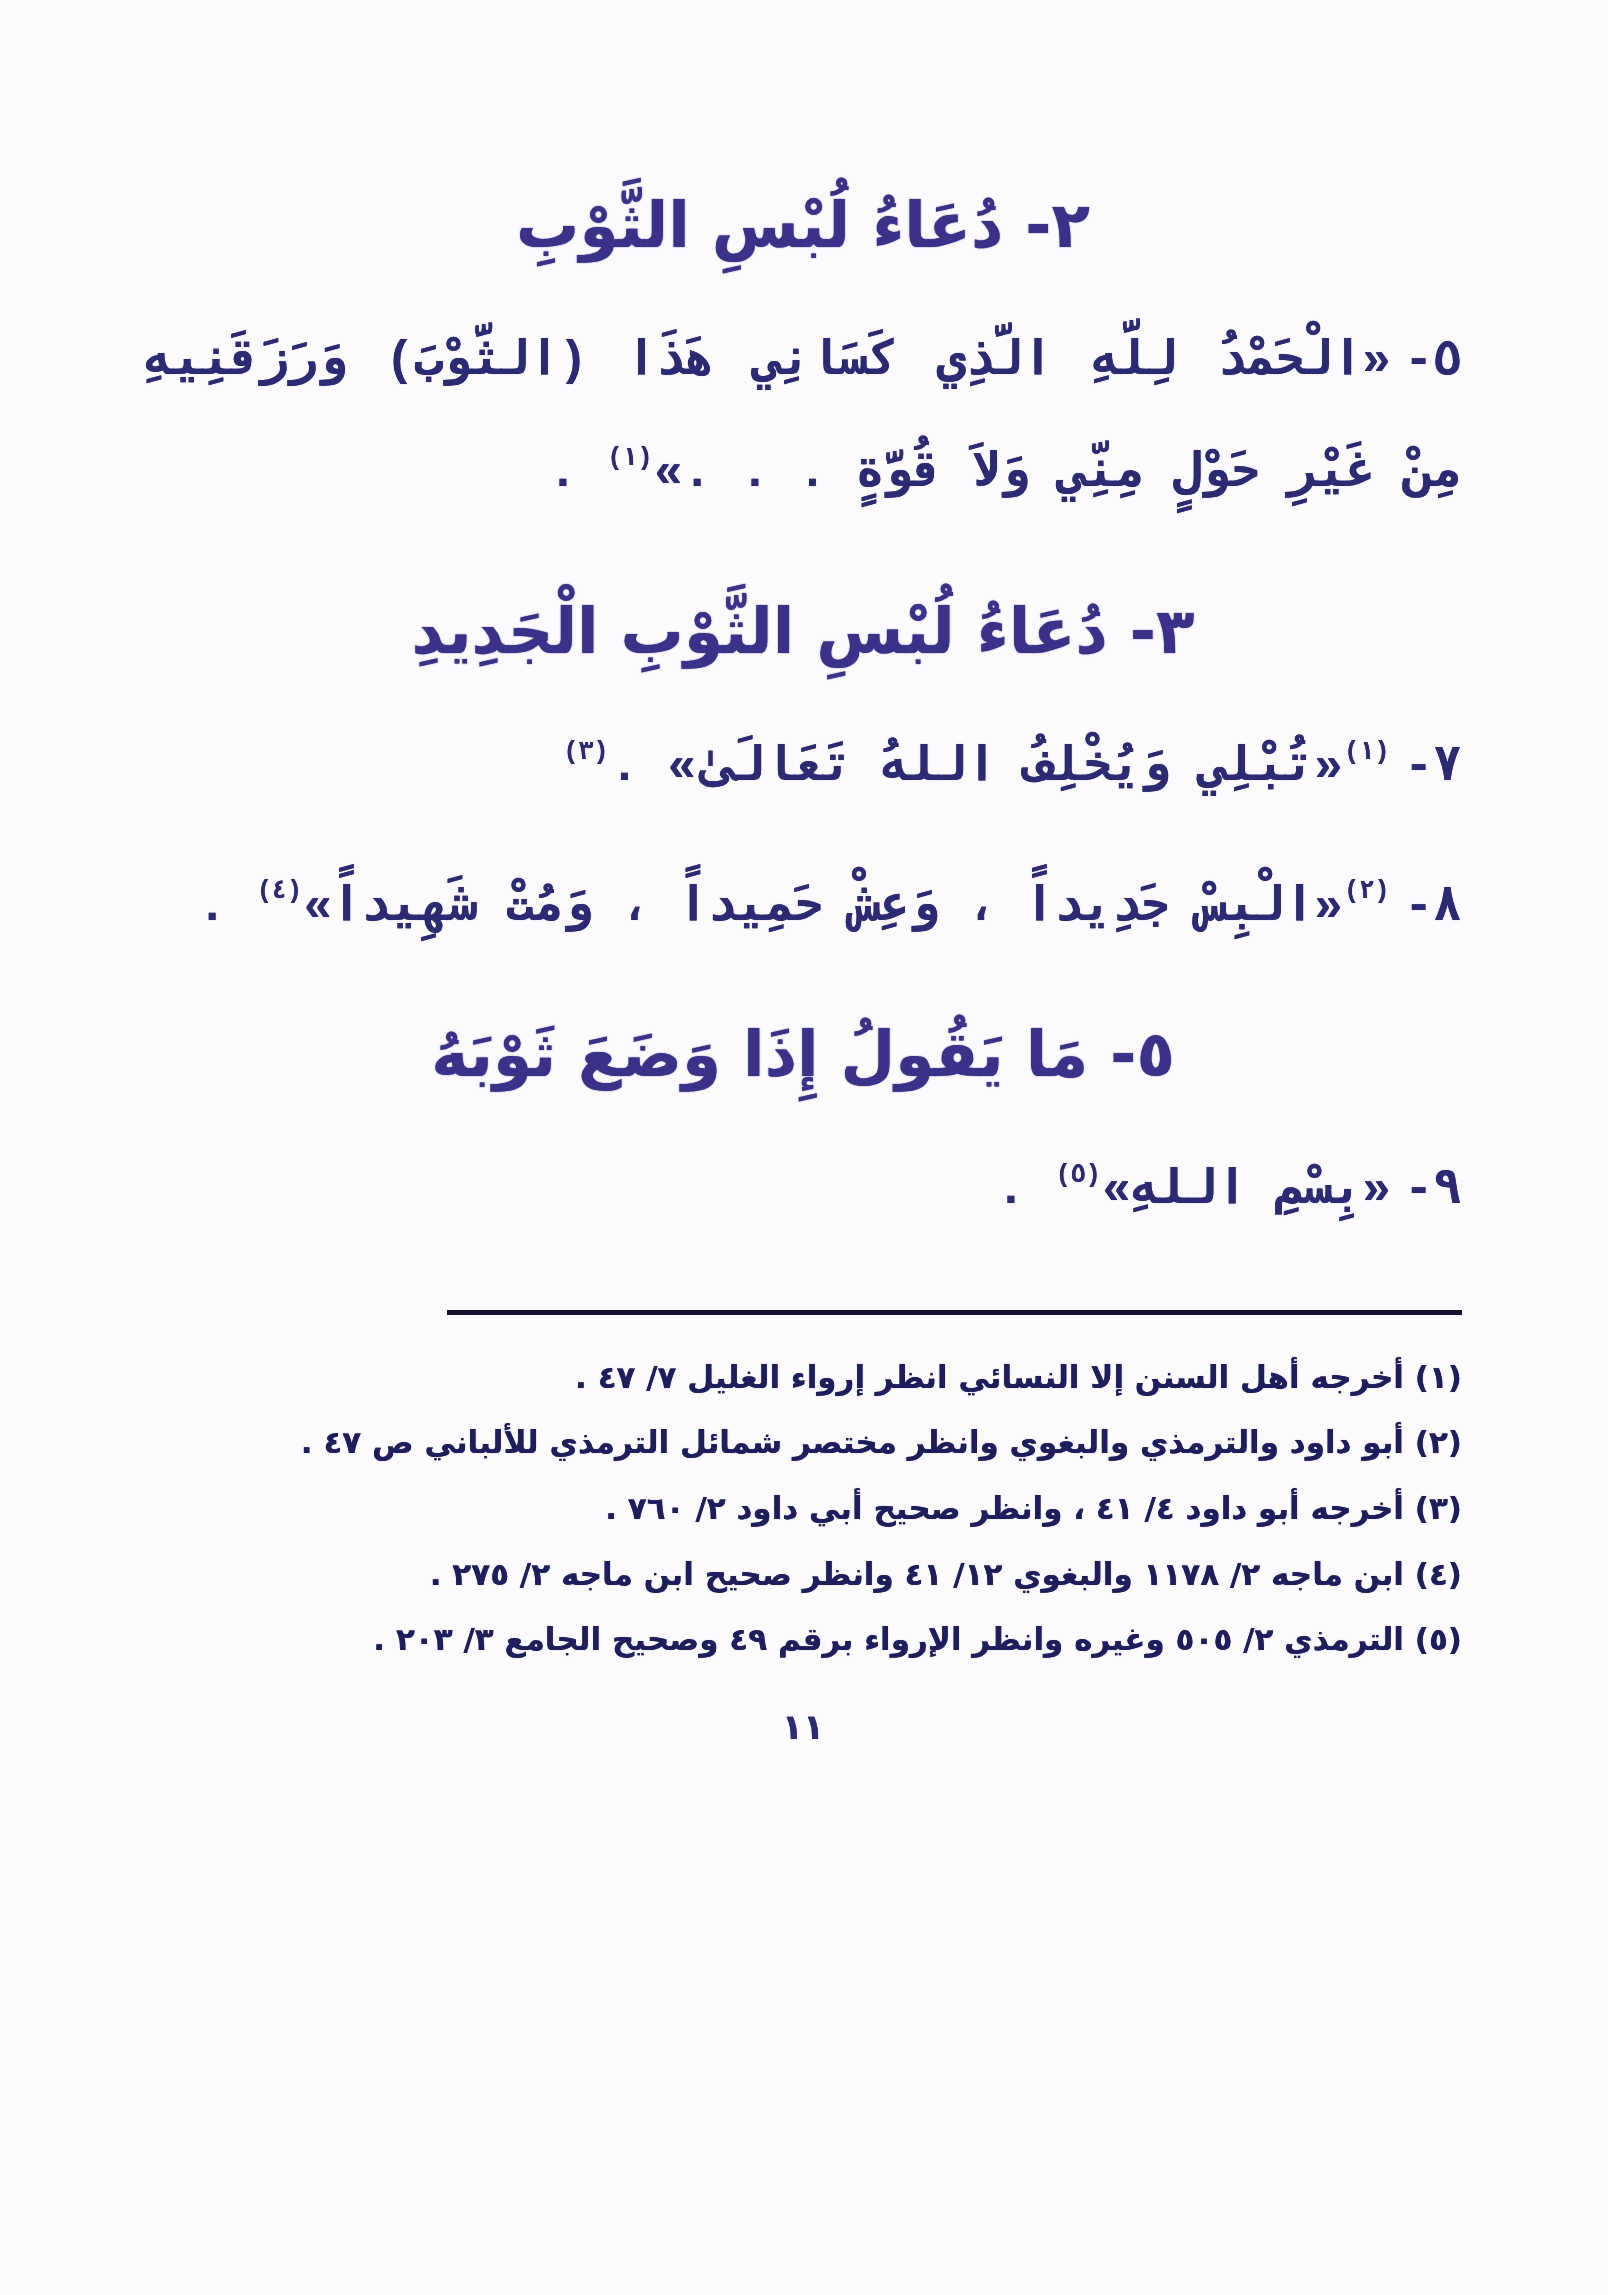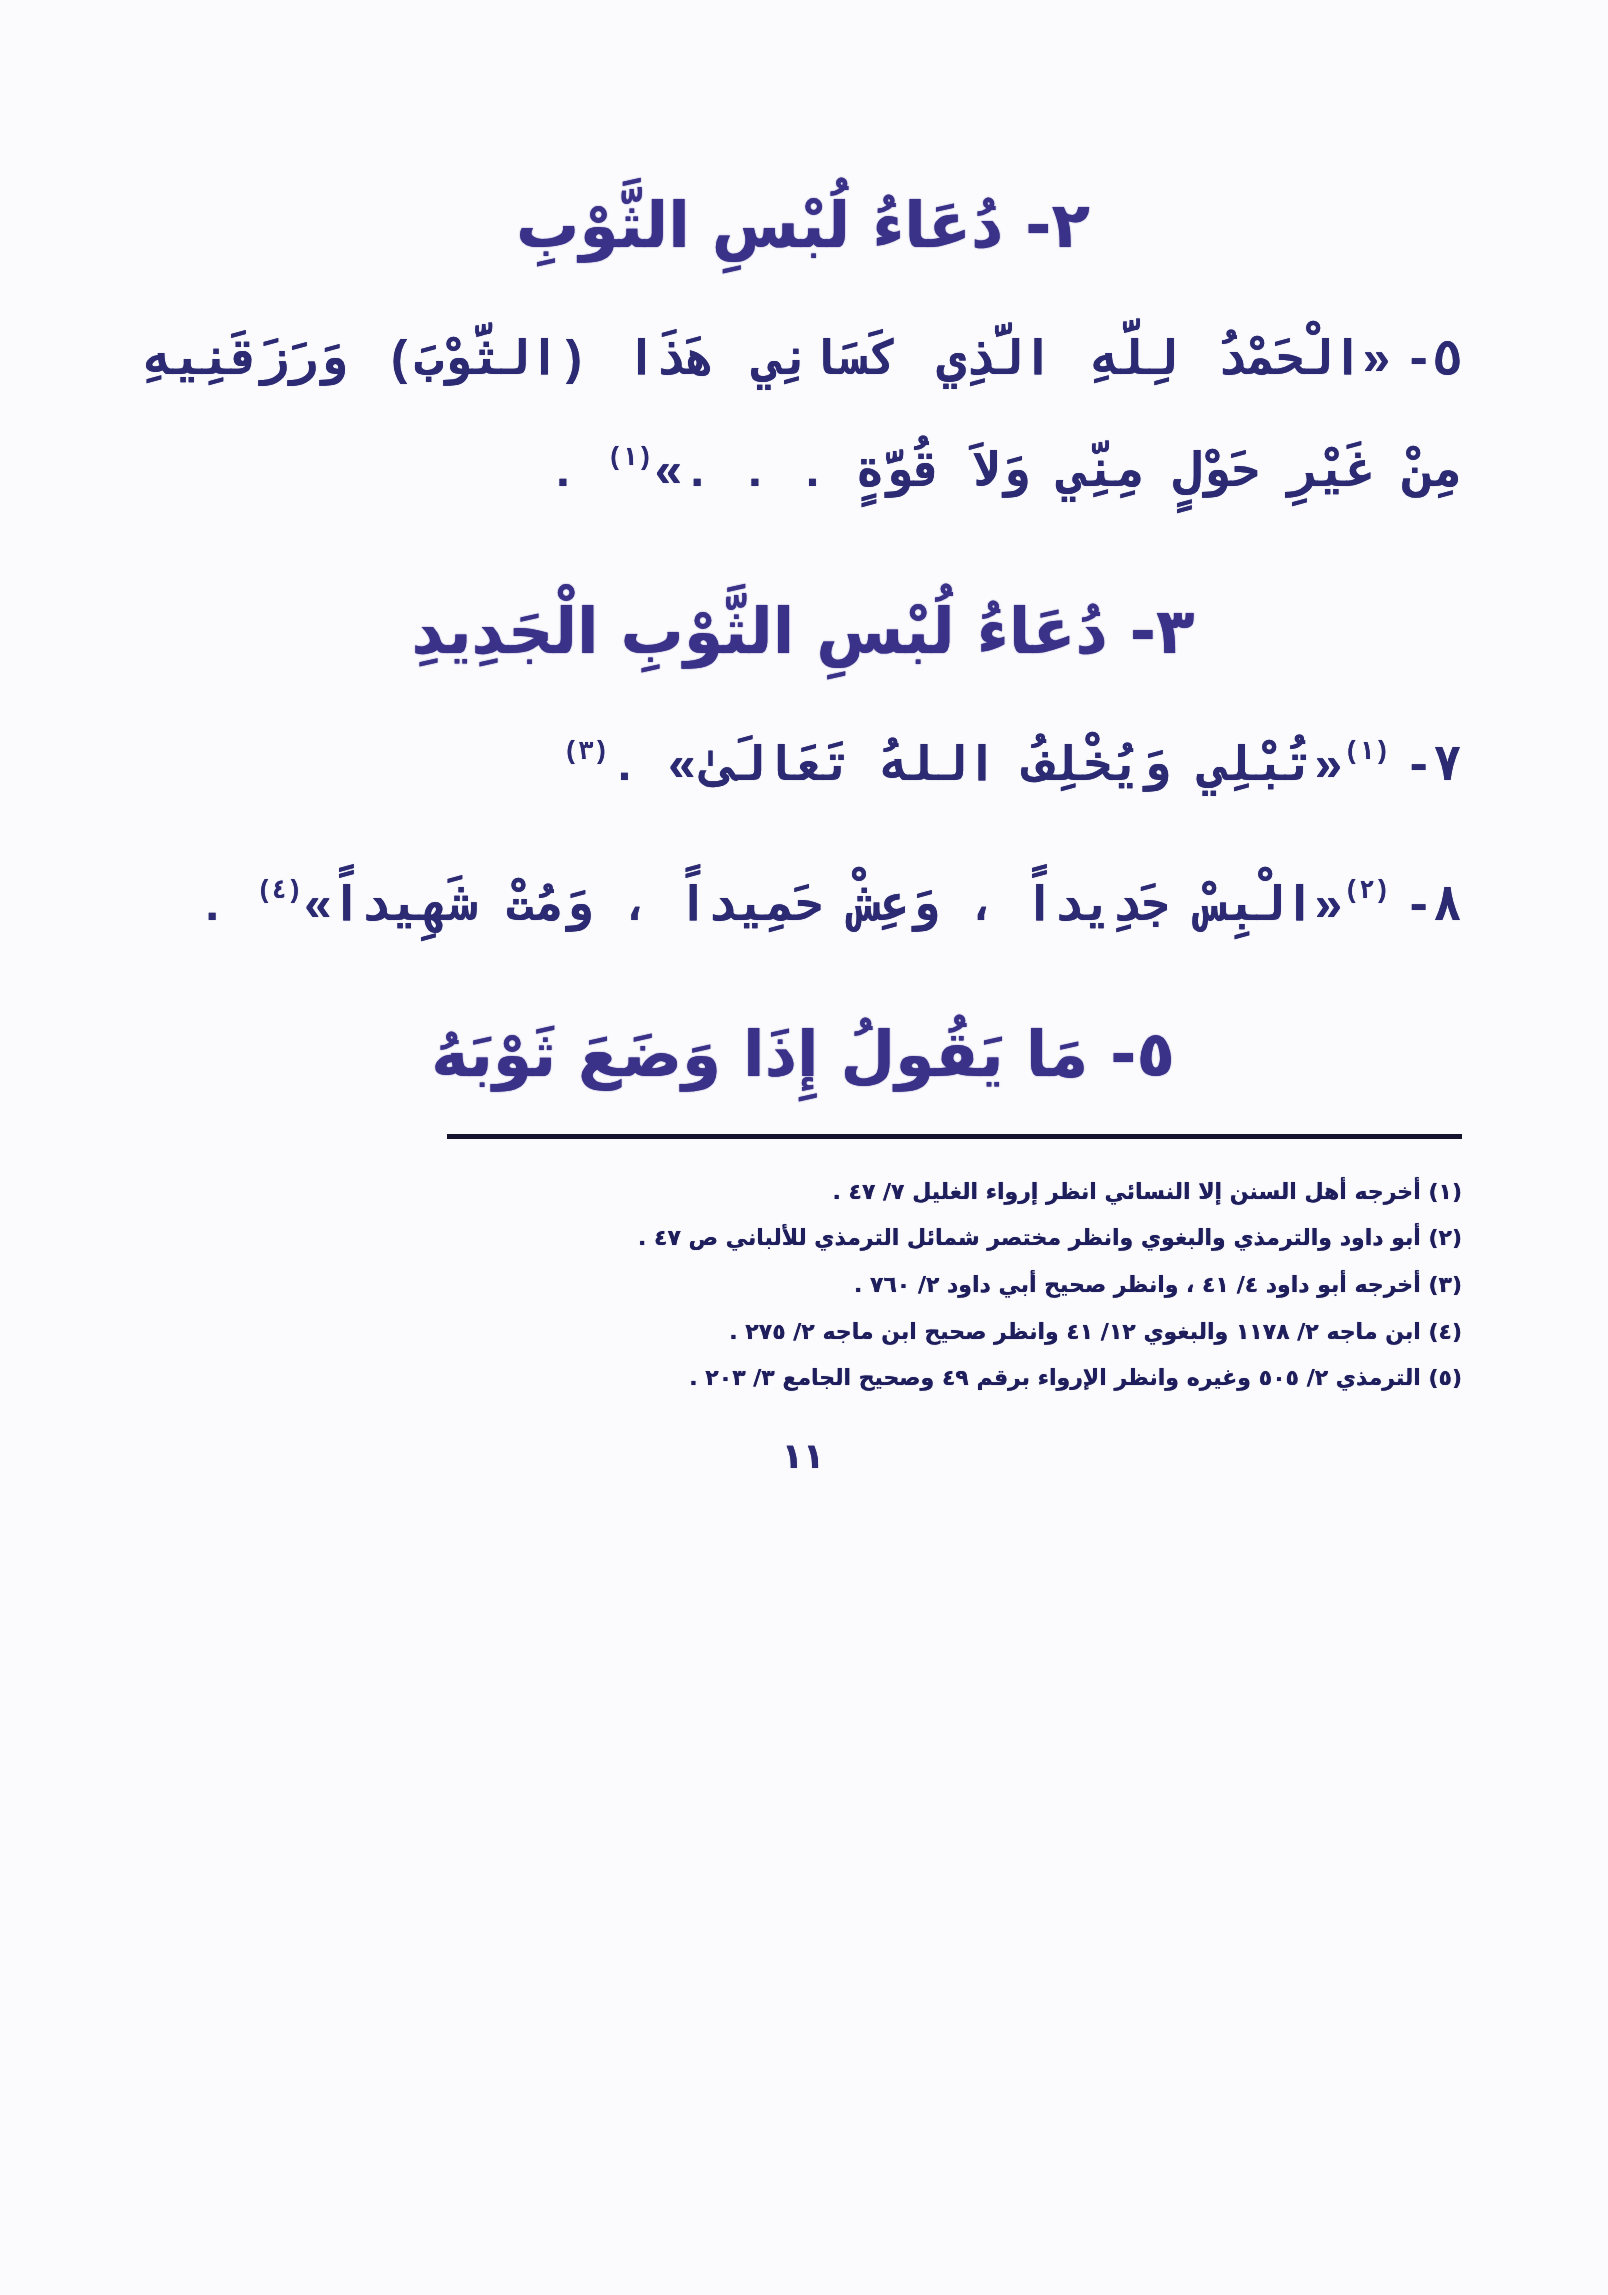--- a/index.html
+++ b/index.html
@@ -53,21 +53,21 @@
   }
   .separator{
     width:77%;
     height:4.7px;
     background:var(--c-separator);
     border:none;
     margin:16.7px 0 30px;
   }
   .footnotes{
     color:var(--c-footnote);
-    font-size:22px;
+    font-size:31px;
     line-height:2.12;
     text-align:right;
     text-shadow:0 0 0.7px var(--c-footnote);
   }
   .footnote{margin:0;}
   .page-number{
     margin-top:34px;
     text-align:center;
     color:var(--c-body);
     font-size:35px;
@@ -87,20 +87,21 @@
   <h2 class="heading spaced-top">٣- دُعَاءُ لُبْسِ الثَّوْبِ الْجَدِيدِ</h2>
 
 
 
   <p class="dua short" style="margin-bottom:27px;"><span class="num">٧-</span><sup class="ref">(١)</sup><span>«تُبْلِي وَيُخْلِفُ اللهُ تَعَالَىٰ» .</span><sup class="ref">(٣)</sup><span></span></p>
 
   <p class="dua short" style="margin-bottom:43px;"><span class="num">٨-</span><sup class="ref">(٢)</sup><span>«الْبِسْ جَدِيداً ، وَعِشْ حَمِيداً ، وَمُتْ شَهِيداً»</span><sup class="ref">(٤)</sup><span> .</span></p>
 
   <h2 class="heading spaced-top">٥- مَا يَقُولُ إِذَا وَضَعَ ثَوْبَهُ</h2>
 
+  <p class="dua short" style="margin-bottom:63px;"><span class="num">٩-</span><span>«بِسْمِ اللهِ»</span><sup class="ref">(٥)</sup><span> .</span></p>
 
   <div class="separator"></div>
 
   <div class="footnotes">
     <p class="footnote"><span>(١)</span> <span>أخرجه أهل السنن إلا النسائي انظر إرواء الغليل ٧/ ٤٧ .</span></p>
     <p class="footnote"><span>(٢)</span> <span>أبو داود والترمذي والبغوي وانظر مختصر شمائل الترمذي للألباني ص ٤٧ .</span></p>
     <p class="footnote"><span>(٣)</span> <span>أخرجه أبو داود ٤/ ٤١ ، وانظر صحيح أبي داود ٢/ ٧٦٠ .</span></p>
     <p class="footnote"><span>(٤)</span> <span>ابن ماجه ٢/ ١١٧٨ والبغوي ١٢/ ٤١ وانظر صحيح ابن ماجه ٢/ ٢٧٥ .</span></p>
     <p class="footnote"><span>(٥)</span> <span>الترمذي ٢/ ٥٠٥ وغيره وانظر الإرواء برقم ٤٩ وصحيح الجامع ٣/ ٢٠٣ .</span></p>
   </div>

